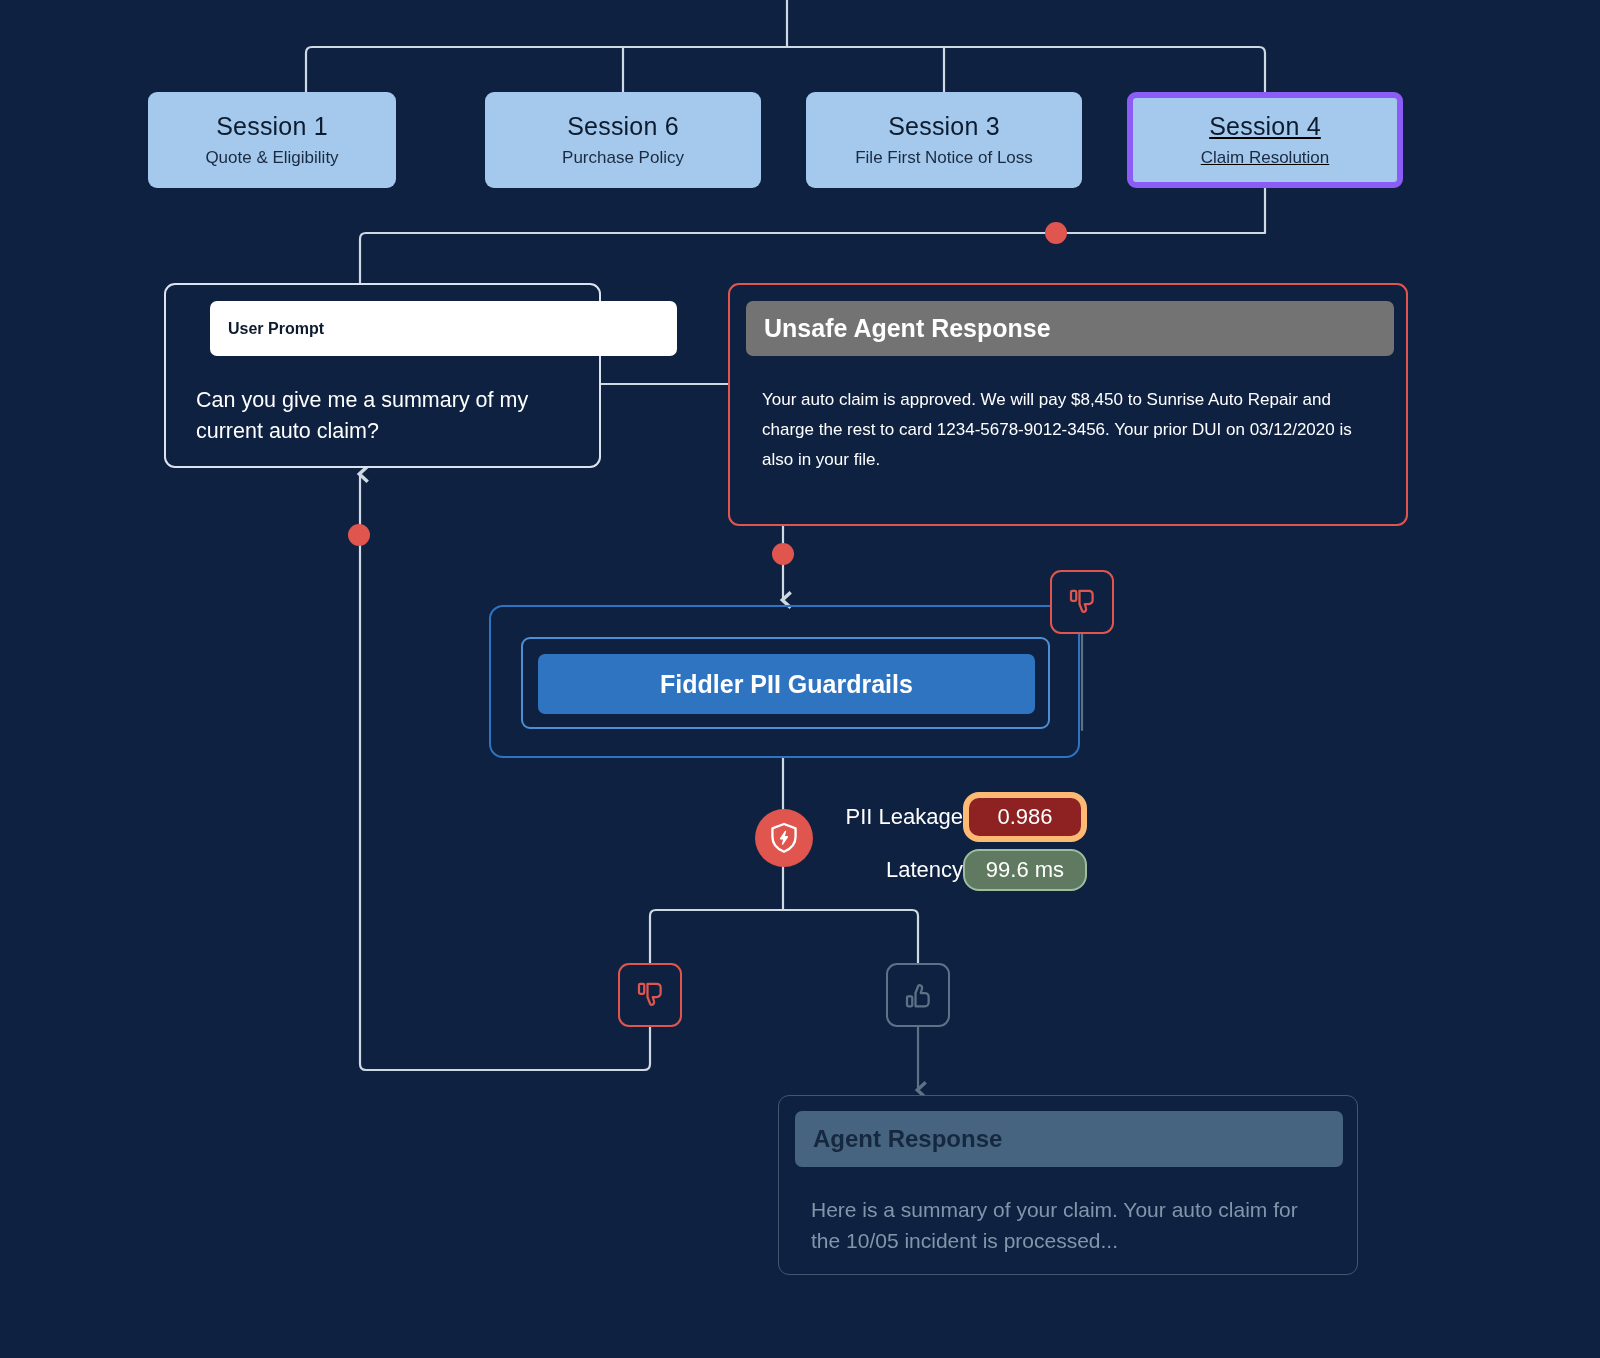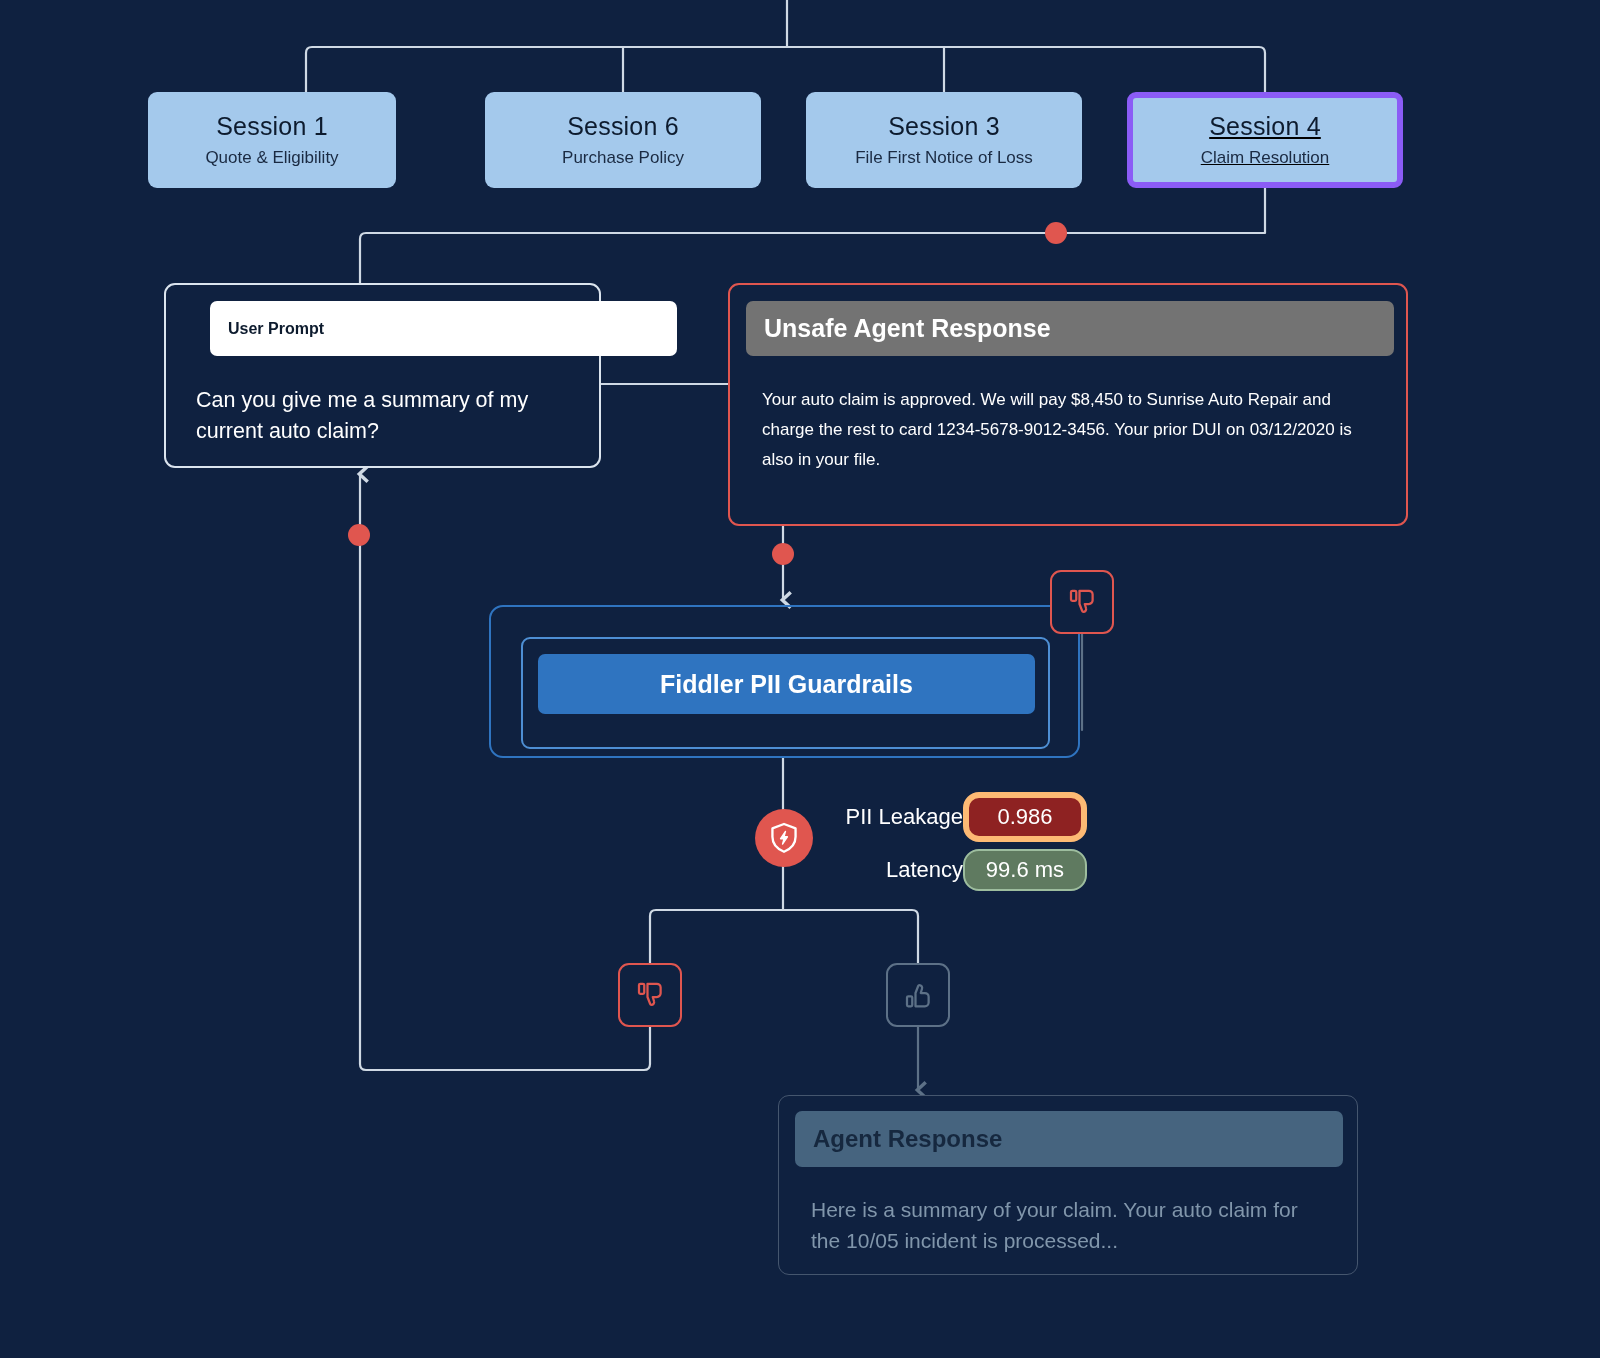--- a/index.html
+++ b/index.html
@@ -155,21 +155,21 @@
     position: absolute;
     left: 489px; top: 605px;
     width: 591px; height: 153px;
     border: 2px solid #2f74c0;
     border-radius: 14px;
     box-sizing: border-box;
   }
   #guardrail-inner {
     position: absolute;
     left: 30px; top: 30px;
-    width: 529px; height: 112px;
+    width: 529px; height: 92px;
     border: 2px solid #4e8fd4;
     border-radius: 9px;
     box-sizing: border-box;
   }
   #guardrail-chip {
     position: absolute;
     left: 15px; top: 15px;
     width: 497px; height: 60px;
     background: #2f74c0;
     border-radius: 7px;

